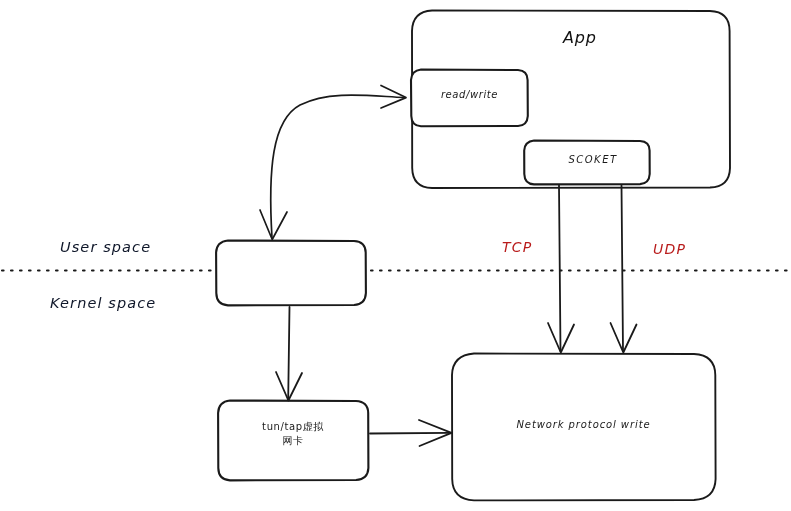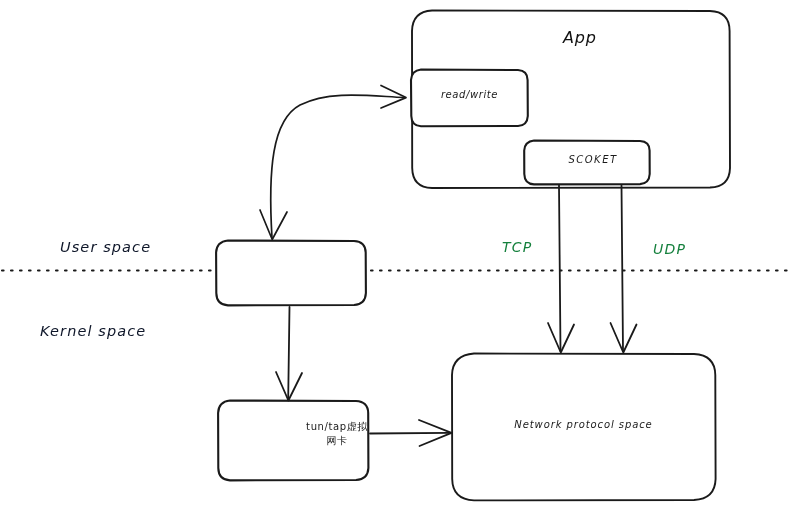--- a/index.html
+++ b/index.html
@@ -39,21 +39,21 @@
     color: #0f172a;
     font-family: "DejaVu Sans", sans-serif;
     font-style: italic;
     font-size: 14.5px;
     letter-spacing: 1.1px;
     white-space: pre;
     line-height: 1.3;
   }
   .edge-label {
     position: absolute;
-    color: #15803d;
+    color: #b91c1c;
     font-family: "DejaVu Sans", sans-serif;
     font-style: italic;
     font-size: 14px;
     letter-spacing: 1.2px;
     white-space: pre;
   }
   .title-label {
     position: absolute;
     color: #111111;
     font-family: "DejaVu Sans", sans-serif;
@@ -108,25 +108,25 @@
     <path d="M 610.5 323 L 623.3 352.5 L 636.5 324.5" fill="none" stroke="#1a1a1a" stroke-width="1.8" stroke-linecap="round" stroke-linejoin="round"></path>
   </svg>
 
   <div class="title-label" style="left:563px; top:28px;">App</div>
 
   <div class="node-label" style="left:411px; top:88px; width:117px;">read/write</div>
 
   <div class="node-label" style="left:524px; top:153px; width:138px; letter-spacing:1.5px;">SCOKET</div>
 
 
-  <div class="node-label cjk" style="left:218px; top:420px; width:150px;padding-left:44px;"><span>tun/tap虚拟</span><br><span>网卡</span></div>
+  <div class="node-label cjk" style="left:218px; top:420px; width:150px;"><span>tun/tap虚拟</span><br><span>网卡</span></div>
 
-  <div class="node-label" style="left:452px; top:418px; width:263px; letter-spacing:0.9px;">Network protocol space</div>
+  <div class="node-label" style="left:452px; top:418px; width:263px; letter-spacing:0.9px;">Network protocol write</div>
 
   <div class="plain-label" style="left:60px; top:238px;">User space</div>
 
-  <div class="plain-label" style="left:40px; top:294px;margin-top:28px;">Kernel space</div>
+  <div class="plain-label" style="left:50px; top:294px;">Kernel space</div>
 
   <div class="edge-label" style="left:502px; top:239px;">TCP</div>
 
   <div class="edge-label" style="left:653px; top:241px;">UDP</div>
 
 </div>
 
 </body></html>

